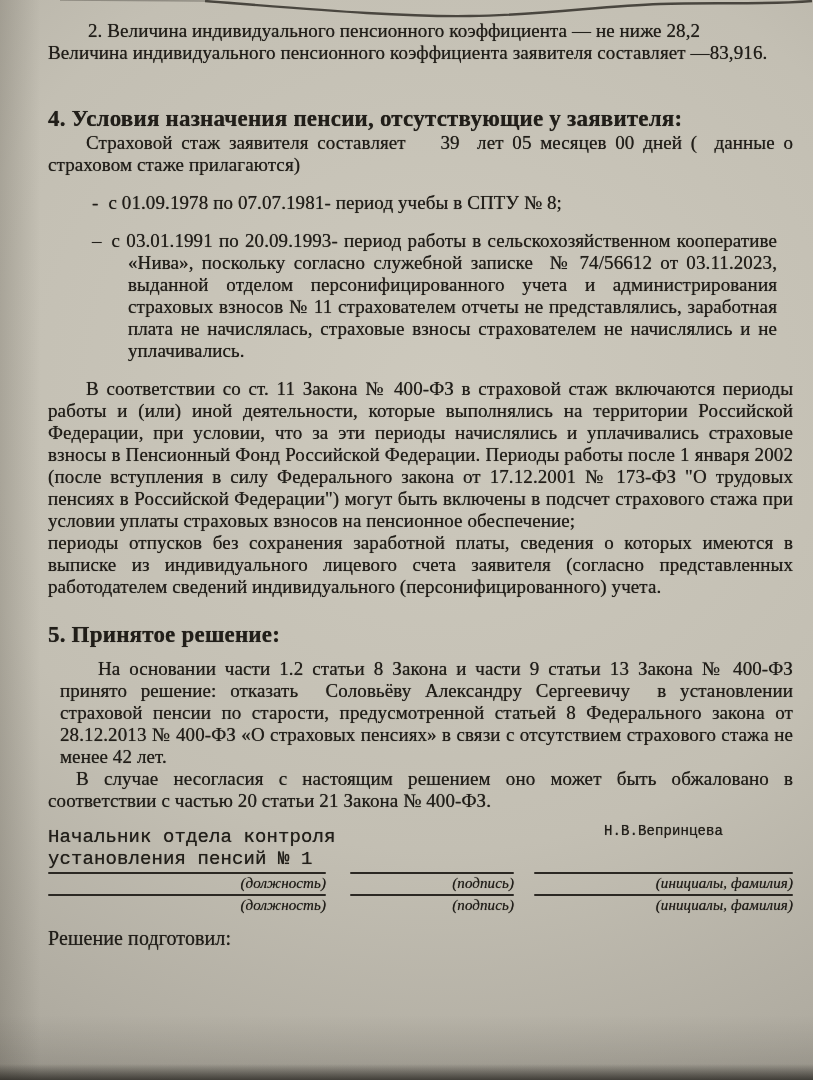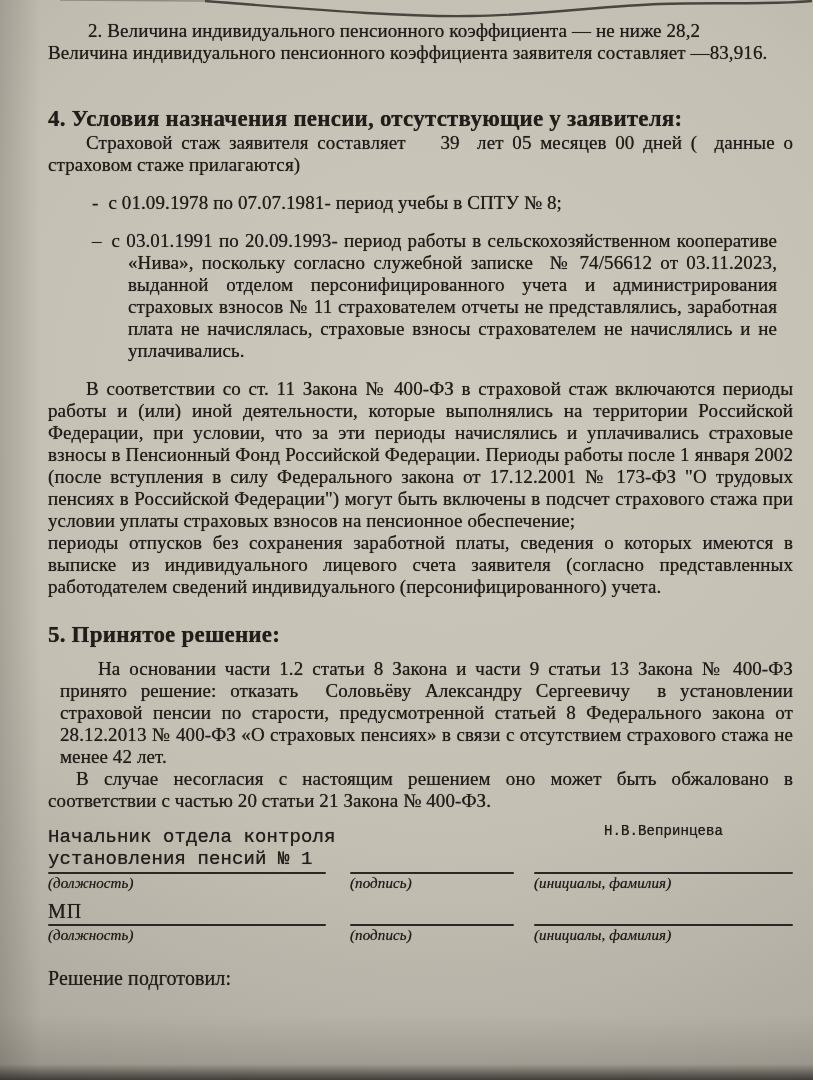--- a/index.html
+++ b/index.html
@@ -40,23 +40,23 @@
   .hang{margin:16px;text-align:justify;padding-left:64px;text-indent:-36px;}
   .mk{margin-right:10px;}
   .sig-top{position:relative;margin-top:14px;min-height:44px;font-family:Liberation Mono, monospace;}
   .pos{width:320px;}
   .name{position:absolute;left:540px;top:-6px;font-size:14px;margin-left:16px;}
   .sig-cols{display:flex;margin-top:2px;}
   .c1{width:278px;margin-right:24px;}
   .c2{width:164px;margin-right:20px;}
   .c3{flex:1;}
   .rule{height:0;border-top:2px solid #2b2823;border-radius:1px;}
-  .cap{font-style:italic;font-size:15px;line-height:17px;text-align:left;padding-top:1px;}
+  .cap{font-style:italic;font-size:15px;line-height:17px;text-align:right;padding-top:1px;}
   .mp{margin-top:8px;font-size:20px;letter-spacing:1px;}
-  .footer{margin-top:23px;font-size:20px;}
+  .footer{margin-top:13px;font-size:20px;}
 </style>
 </head>
 <body>
 
 <div class="photo">
 
   <svg class="curl" width="813" height="30" viewBox="0 0 813 30">
     <path d="M 205 1 C 320 10, 400 17, 470 16 C 545 15, 600 6, 660 4 C 710 2, 765 5, 812 1" fill="none" stroke="#34302a" stroke-width="2.4" opacity="0.85"></path>
     <path d="M 60 0 L 205 1" fill="none" stroke="#34302a" stroke-width="1.4" opacity="0.35"></path>
   </svg>
@@ -103,21 +103,20 @@
       <div class="c2">
         <div class="rule"></div>
         <div class="cap">(подпись)</div>
       </div>
       <div class="c3">
         <div class="rule"></div>
         <div class="cap">(инициалы, фамилия)</div>
       </div>
     </div>
 
-    <div class="mp">МП</div>
 
     <div class="sig-cols mt48">
       <div class="c1">
         <div class="rule"></div>
         <div class="cap">(должность)</div>
       </div>
       <div class="c2">
         <div class="rule"></div>
         <div class="cap">(подпись)</div>
       </div>

